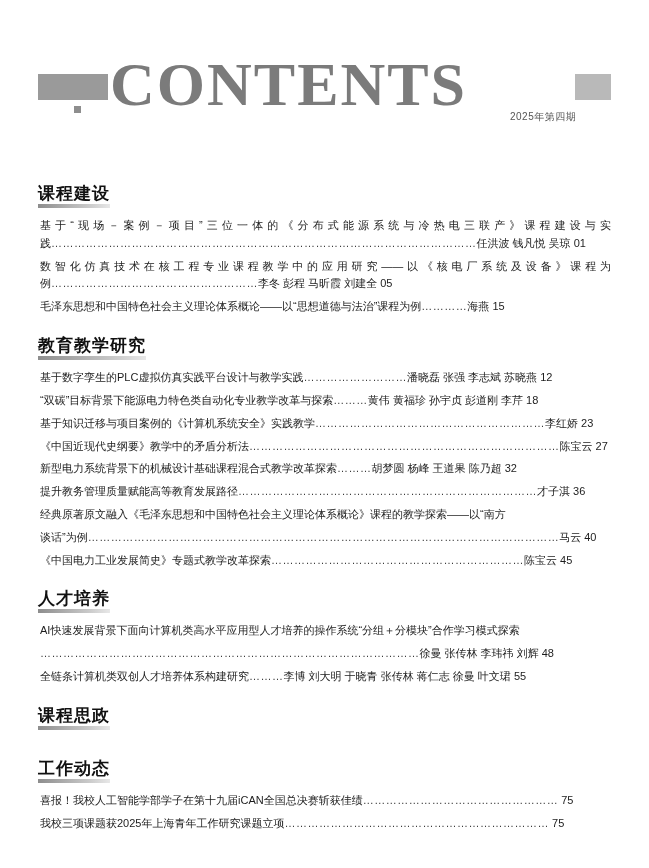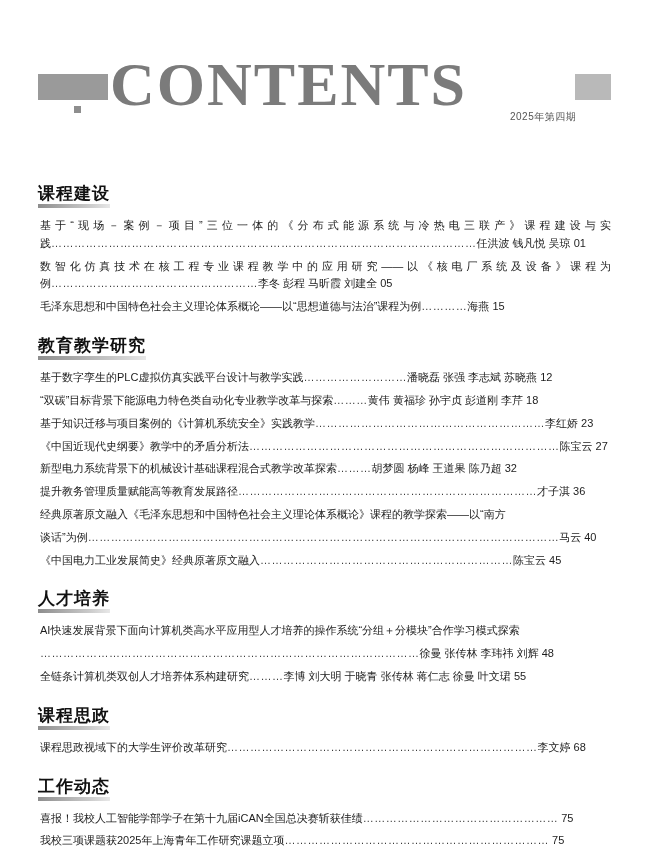--- a/index.html
+++ b/index.html
@@ -147,29 +147,28 @@
         </div></div>
       <div class="section"><div class="section-head">教育教学研究<span class="section-head-rule"></span></div><div class="entries">
           <div class="entry"><span>基于数字孪生的PLC虚拟仿真实践平台设计与教学实践</span><span class="leader">………………………</span><span class="authors">潘晓磊 张强 李志斌 苏晓燕</span><span class="pg"> 12</span></div>
           <div class="entry"><span>“双碳”目标背景下能源电力特色类自动化专业教学改革与探索</span><span class="leader">………</span><span class="authors">黄伟 黄福珍 孙宇贞 彭道刚 李芹</span><span class="pg"> 18</span></div>
           <div class="entry"><span>基于知识迁移与项目案例的《计算机系统安全》实践教学</span><span class="leader">……………………………………………………</span><span class="authors">李红娇</span><span class="pg"> 23</span></div>
           <div class="entry"><span>《中国近现代史纲要》教学中的矛盾分析法</span><span class="leader">………………………………………………………………………</span><span class="authors">陈宝云</span><span class="pg"> 27</span></div>
           <div class="entry"><span>新型电力系统背景下的机械设计基础课程混合式教学改革探索</span><span class="leader">………</span><span class="authors">胡梦圆 杨峰 王道果 陈乃超</span><span class="pg"> 32</span></div>
           <div class="entry"><span>提升教务管理质量赋能高等教育发展路径</span><span class="leader">……………………………………………………………………</span><span class="authors">才子淇</span><span class="pg"> 36</span></div>
           <div class="entry"><span>经典原著原文融入《毛泽东思想和中国特色社会主义理论体系概论》课程的教学探索——以“南方</span></div>
           <div class="entry"><span>谈话”为例</span><span class="leader">……………………………………………………………………………………………………………</span><span class="authors">马云</span><span class="pg"> 40</span></div>
-          <div class="entry"><span>《中国电力工业发展简史》经典原著原文融入</span><span class="leader">…………………………………………………………</span><span class="authors">陈宝云</span><span class="pg"> 45</span></div>
+          <div class="entry"><span>《中国电力工业发展简史》专题式教学改革探索</span><span class="leader">…………………………………………………………</span><span class="authors">陈宝云</span><span class="pg"> 45</span></div>
         </div></div>
       <div class="section"><div class="section-head">人才培养<span class="section-head-rule"></span></div><div class="entries">
           <div class="entry"><span>AI快速发展背景下面向计算机类高水平应用型人才培养的操作系统“分组＋分模块”合作学习模式探索</span></div>
           <div class="entry"><span></span><span class="leader">………………………………………………………………………………………</span><span class="authors">徐曼 张传林 李玮祎 刘辉</span><span class="pg"> 48</span></div>
           <div class="entry"><span>全链条计算机类双创人才培养体系构建研究</span><span class="leader">………</span><span class="authors">李博 刘大明 于晓青 张传林 蒋仁志 徐曼 叶文珺</span><span class="pg"> 55</span></div>
         </div></div>
       <div class="section"><div class="section-head">课程思政<span class="section-head-rule"></span></div><div class="entries">
-          <div class="entry"><span>课程思政视域下的大学生评价改革研究</span><span class="leader">………………………………………………………………………</span><span class="authors">李文婷</span><span class="pg"> 68</span></div>
         </div></div>
       <div class="section"><div class="section-head">工作动态<span class="section-head-rule"></span></div><div class="entries">
           <div class="entry"><span>喜报！我校人工智能学部学子在第十九届iCAN全国总决赛斩获佳绩</span><span class="leader">……………………………………………</span><span class="pg"> 75</span></div>
           <div class="entry"><span>我校三项课题获2025年上海青年工作研究课题立项</span><span class="leader">……………………………………………………………</span><span class="pg"> 75</span></div>
         </div></div>
     </div>
 
 </div>
 
 </body></html>

